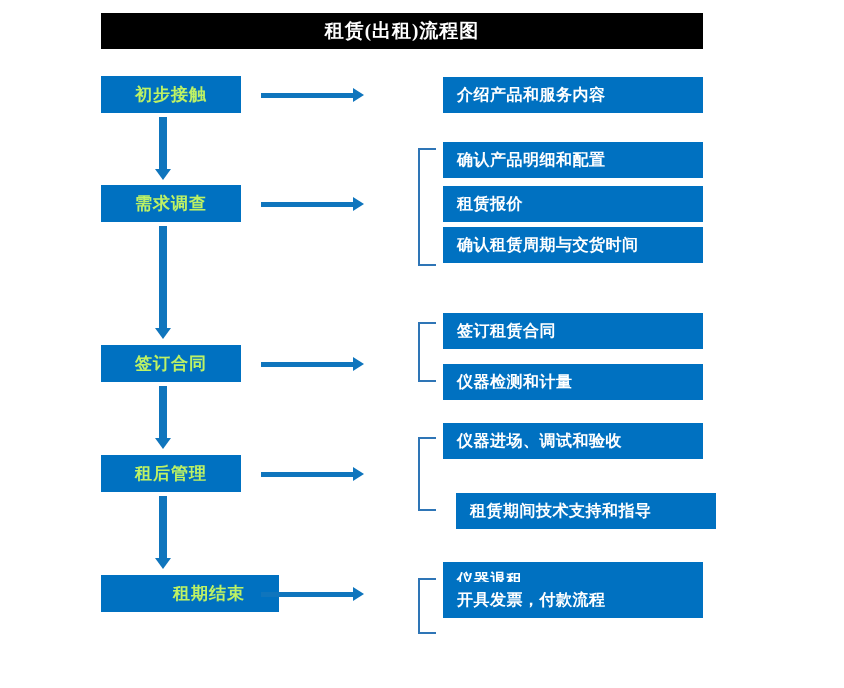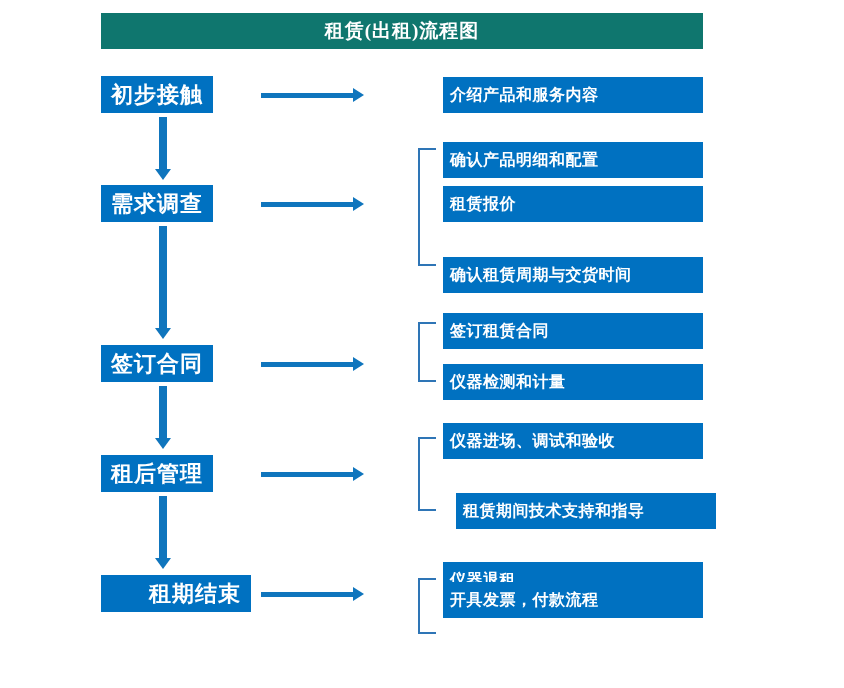--- a/index.html
+++ b/index.html
@@ -20,59 +20,59 @@
     background: #ffffff;
   }
 
   
   .title-bar {
     position: absolute;
     left: 101px;
     top: 13px;
     width: 602px;
     height: 36px;
-    background: #0f766e;
+    background: #000000;
     color: #ffffff;
     display: flex;
     align-items: center;
     justify-content: center;
     font-size: 19px;
     font-weight: bold;
     letter-spacing: 1px;
   }
 
   
   .stage-box {
     position: absolute;
     left: 101px;
-    width: 112px;
+    width: 140px;
     height: 37px;
     background: #0071c1;
-    color: #ffffff;
+    color: #bef264;
     display: flex;
     align-items: center;
     justify-content: center;
-    font-size: 22px;
+    font-size: 17px;
     font-weight: bold;
     letter-spacing: 1px;
   }
 
   
   .detail-box {
     position: absolute;
     left: 443px;
     width: 260px;
     height: 36px;
     background: #0071c1;
     color: #ffffff;
     display: flex;
     align-items: center;
     font-size: 16px;
     font-weight: bold;
-    padding-left: 7px;
+    padding-left: 14px;
     box-sizing: border-box;
     letter-spacing: 0.5px;
   }
 
   
   .v-arrow {
     position: absolute;
     left: 159px;
     width: 8px;
   }
@@ -136,21 +136,21 @@
       <div class="stage-box" style="top: 76px;">初步接触</div>
       <div class="stage-box" style="top: 185px;">需求调查</div>
       <div class="stage-box" style="top: 345px;">签订合同</div>
       <div class="stage-box" style="top: 455px;">租后管理</div>
       <div class="stage-box" style="top: 575px; padding-left: 38px;">租期结束</div>
     </div>
   <div id="details-layer">
       <div class="detail-box" style="top: 77px;">介绍产品和服务内容</div>
       <div class="detail-box" style="top: 134px; margin-top: 8px;">确认产品明细和配置</div>
       <div class="detail-box" style="top: 186px;">租赁报价</div>
-      <div class="detail-box" style="top: 257px;">确认租赁周期与交货时间</div>
+      <div class="detail-box" style="top: 227px;">确认租赁周期与交货时间</div>
       <div class="detail-box" style="top: 313px;">签订租赁合同</div>
       <div class="detail-box" style="top: 364px;">仪器检测和计量</div>
       <div class="detail-box" style="top: 423px;">仪器进场、调试和验收</div>
       <div class="detail-box" style="top: 493px; margin-left: 13px;">租赁期间技术支持和指导</div>
       <div class="detail-box" style="top: 562px;">仪器退租</div>
       <div class="detail-box" style="top: 582px;">开具发票，付款流程</div>
     </div>
   <div id="brackets-layer">
       <div class="bracket" style="top: 148px; height: 118px; left: 418px;"></div>
       <div class="bracket" style="top: 322px; height: 60px; left: 418px;"></div>

